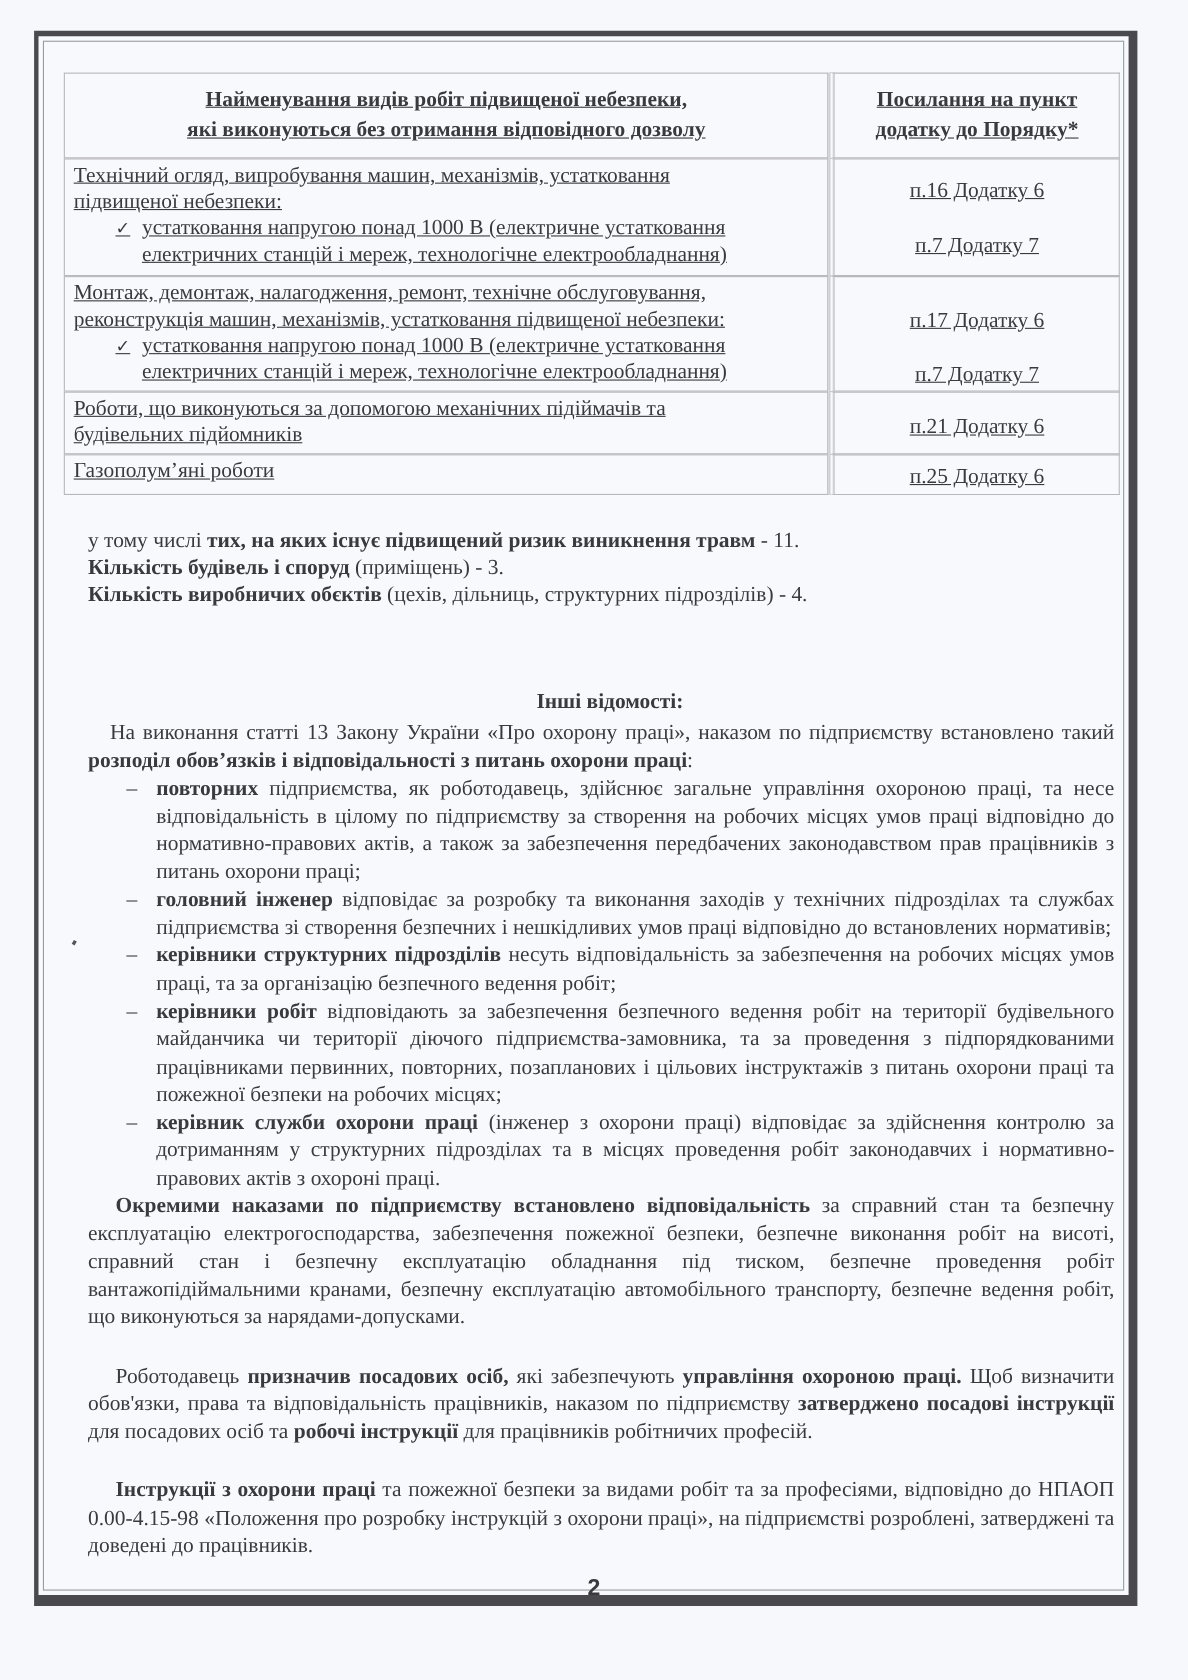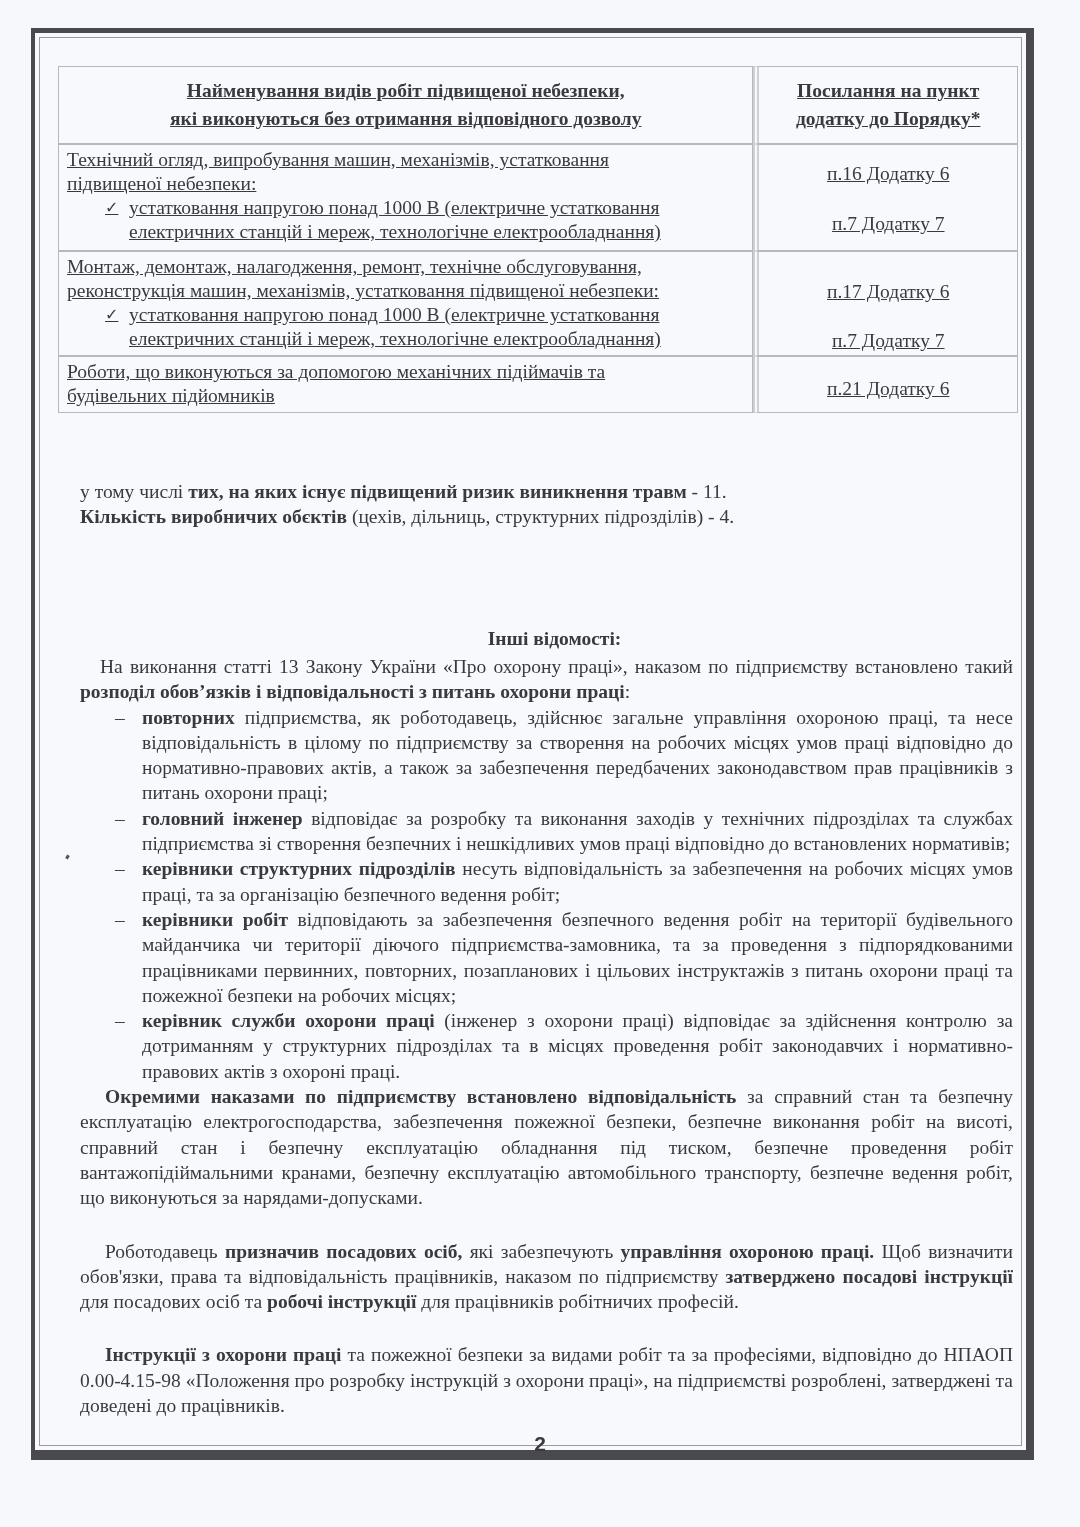--- a/index.html
+++ b/index.html
@@ -177,28 +177,39 @@
     </tr>
     <tr>
       <td class="work" style="height:50px">
         <div>Роботи, що виконуються за допомогою механічних підіймачів та</div>
         <div>будівельних підйомників</div>
       </td>
       <td class="ref">
         <div class="ref-line" style="margin-top:20px">п.21 Додатку 6</div>
       </td>
     </tr>
+    <tr>
+      <td class="work" style="height:30px">
+        <div>Газополум’яні роботи</div>
+      </td>
+      <td class="ref">
+        <div class="ref-line" style="margin-top:8px">п.25 Додатку 6</div>
+      </td>
+    </tr>
   </tbody>
 </table>
 
 <div class="stats">
   <div>
     <span>у тому числі </span><b>тих,  на яких існує підвищений ризик виникнення травм</b><span> - 11.</span>
   </div>
   <div>
+    <b>Кількість будівель і споруд</b><span> (приміщень) - 3.</span>
+  </div>
+  <div>
     <b>Кількість виробничих обєктів</b><span>  (цехів, дільниць, структурних підрозділів) - 4.</span>
   </div>
 </div>
 
 <div class="other-title">Інші відомості:</div>
 
 <div class="body-text">
   <p class="para">
     <span>На виконання статті 13 Закону України «Про охорону праці», наказом по підприємству встановлено такий </span><b>розподіл обов’язків і відповідальності з питань  охорони праці</b><span>:</span>
   </p>

